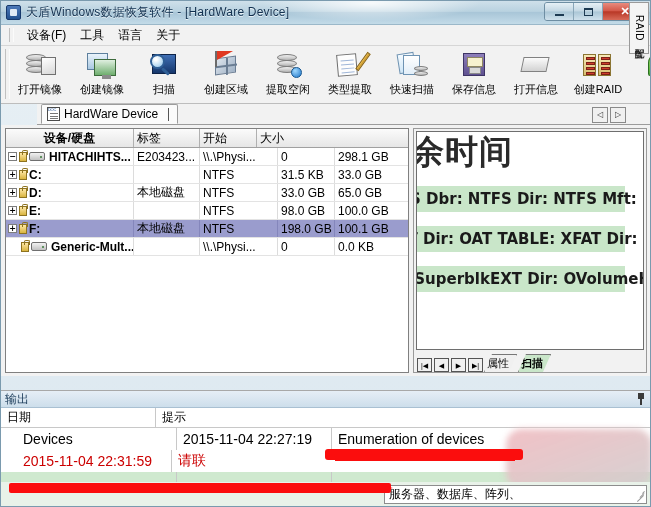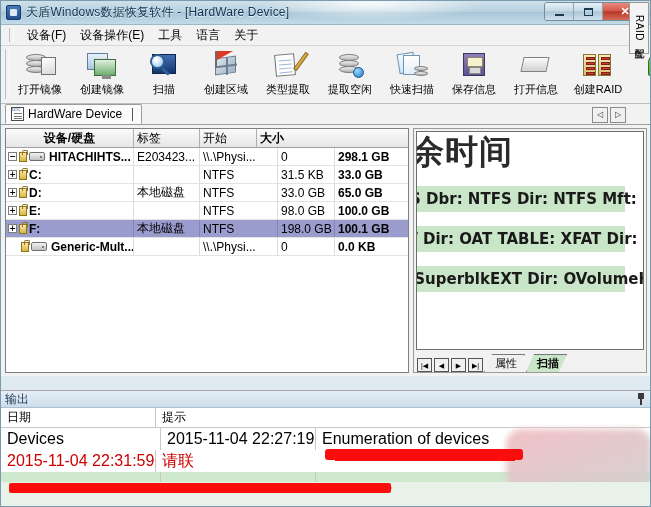--- a/index.html
+++ b/index.html
@@ -232,21 +232,21 @@
   .ico-green-cut {
     position:absolute; left:4px; top:4px; width:20px; height:22px;
     background: radial-gradient(circle at 40% 35%, #9fe06a, #3f9e2e);
     border:1px solid #2b6f20; border-radius: 40% 10% 40% 10%;
   }
 
   
   .doctabs {
     height: 21px; background:#f2f2f2;
     border-bottom:1px solid #9c9c9c;
-    display:flex; align-items:flex-end; position:relative;
+    display:flex; align-items:flex-end; position:relative;margin-left:36px;
   }
   .doctab {
     display:flex; align-items:center; gap:4px;
     height:20px; padding: 0 8px 0 5px;
     background: #fbfbfb;
     border:1px solid #9c9c9c; border-bottom:1px solid #fbfbfb;
     font-size:12px; color:#000; margin-left:4px;
     border-radius: 2px 2px 0 0;
   }
   .doc-ico {
@@ -300,21 +300,21 @@
   }
   .th {
     font-size:12px; color:#000;
     display:flex; align-items:center; justify-content:center;
     border-right:1px solid #b0b0b0;
     overflow:hidden; white-space:nowrap;
   }
   .c0{ width:128px;font-weight:bold; } .c1{ width:66px; justify-content:flex-start; padding-left:3px; }
   .c2{ width:78px; justify-content:flex-start; padding-left:3px; }
   .c3{ width:57px; justify-content:flex-start; padding-left:3px;text-align:right; }
-  .c4{ width:73px; justify-content:flex-start; padding-left:3px; border-right:none;font-weight:bold; }
+  .c4{ width:73px; justify-content:flex-start; padding-left:3px; border-right:none; }
   .tbl-body { flex:1; overflow:hidden; background:#fff; }
   .trow {
     display:flex; height:18px; align-items:stretch;
     border-bottom:1px solid #e3e3e3;
     font-size:12px; color:#000;
   }
   .trow.sel { background:#9a9ccd; }
   .td {
     display:flex; align-items:center;
     border-right:1px solid #dcdcdc;
@@ -392,21 +392,21 @@
     height:20px; flex:none; display:flex; align-items:flex-end;
     padding-left:3px; gap:2px; position:relative;
     background:#f2f2f2;
   }
   .navbtn {
     width:15px;height:14px;background:#f0f0f0;border:1px solid #555;
     display:flex;align-items:center;justify-content:center;
     font-size:7px;color:#000;line-height:1;
   }
   .stab {
-    font-size:11px; color:#000; padding:1px 7px 1px 10px;
+    font-size:11px; color:#000; padding:1px 7px 1px 2px;
     border:1px solid #777; border-bottom:none; margin-left:-1px;
     background:#f0f0f0;
     clip-path: polygon(8px 0, 100% 0, calc(100% - 8px) 100%, 0 100%);
   }
   .stab.active { background:#c9e6c9; font-weight:bold; }
 
   
   .output {
     position:absolute; left:0; right:0; top:389px; bottom:0;
     background:#f2f2f2;
@@ -436,21 +436,21 @@
     display:flex; height:20px;
     background:#fff; border-bottom:1px solid #c8c8c8;
     font-size:12px; color:#000;
   }
   .out-th > div, .out-tr > div {
     border-right:1px solid #c8c8c8;
     display:flex; align-items:center; padding-left:6px;
     white-space:nowrap; overflow:hidden;
   }
   .oc0{ width:160px; } .oc1{ width:155px; } .oc2{ flex:1; border-right:none !important; }
-  .out-tr { display:flex; height:22px; font-size:16px; color:#000; }
+  .out-tr { display:flex; height:22px; font-size:14px; color:#000;padding-left:16px; }
   .out-tr.warn > div { color:#cc0000; }
   .out-tr.blank { background:#cfe9cf; height:20px; }
 
   .redact { position:absolute; background:#fb0d0d; }
   .blurblob {
     position:absolute; border-radius:16px;
     background: linear-gradient(160deg, rgba(240,190,195,.95), rgba(210,205,205,.9));
     filter: blur(3px);
   }
 
@@ -491,21 +491,20 @@
         </div>
       <div class="win-btn">
           <div class="glyph-max"></div>
         </div>
       <div class="win-btn close">✕</div>
     </div>
   </div>
 
   <div class="menubar">
     <div class="menu-item">设备(F)</div>
-    <div class="menu-item">设备操作(E)</div>
     <div class="menu-item">工具</div>
     <div class="menu-item">语言</div>
     <div class="menu-item">关于</div>
   </div>
 
   <div class="toolbar">
 
     <div class="tb-item">
       <div class="tb-ico">
         <div class="ico-disk-stack">
@@ -540,41 +539,41 @@
             <i></i>
             <i></i>
           </div>
         <div class="ico-flag"></div>
       </div>
       <div class="tb-label">创建区域</div>
     </div>
 
     <div class="tb-item">
       <div class="tb-ico">
-        <div class="ico-pad">
-            <i></i>
-            <i></i>
-            <i></i>
-            <i></i>
-          </div>
-        <div class="ico-pencil"></div>
-      </div>
-      <div class="tb-label">类型提取</div>
-    </div>
-
-    <div class="tb-item">
-      <div class="tb-ico">
         <div class="ico-disk-stack2" style="left:5px;">
             <i style="top:0"></i>
             <i style="top:6px"></i>
             <i style="top:12px"></i>
           </div>
         <div style="position:absolute;right:2px;bottom:2px;width:11px;height:11px;border-radius:50%;background:radial-gradient(circle at 35% 30%,#9fd8ff,#1f76c8);border:1px solid #12548f;"></div>
       </div>
       <div class="tb-label">提取空闲</div>
+    </div>
+
+    <div class="tb-item">
+      <div class="tb-ico">
+        <div class="ico-pad">
+            <i></i>
+            <i></i>
+            <i></i>
+            <i></i>
+          </div>
+        <div class="ico-pencil"></div>
+      </div>
+      <div class="tb-label">类型提取</div>
     </div>
 
     <div class="tb-item">
       <div class="tb-ico">
         <div class="ico-pages"></div>
         <div class="ico-pages2"></div>
         <div class="ico-disk-sm">
             <i></i>
             <i></i>
           </div>
@@ -785,17 +784,25 @@
       </div>
     </div>
   </div>
 
   <div class="blurblob" style="left:505px; top:428px; width:146px; height:60px;"></div>
   <div class="redact" style="left:334px; top:452px; width:180px; height:8px;"></div>
   <div class="redact" style="left:324px; top:448px; width:198px; height:11px; border-radius:3px;"></div>
 
   <div class="statusbar">
     <div class="status-left"></div>
+    <div class="status-box">
+      <span>服务器、数据库、阵列、</span>
+      <span class="grip">
+          <i></i>
+          <i></i>
+          <i></i>
+        </span>
+    </div>
   </div>
   <div class="redact" style="left:8px; top:482px; width:382px; height:10px; border-radius:2px;"></div>
   <div class="redact" style="left:380px; top:484px; width:12px; height:6px; clip-path:polygon(0 0,100% 50%,0 100%);"></div>
 
 </div>
 
 </body></html>

